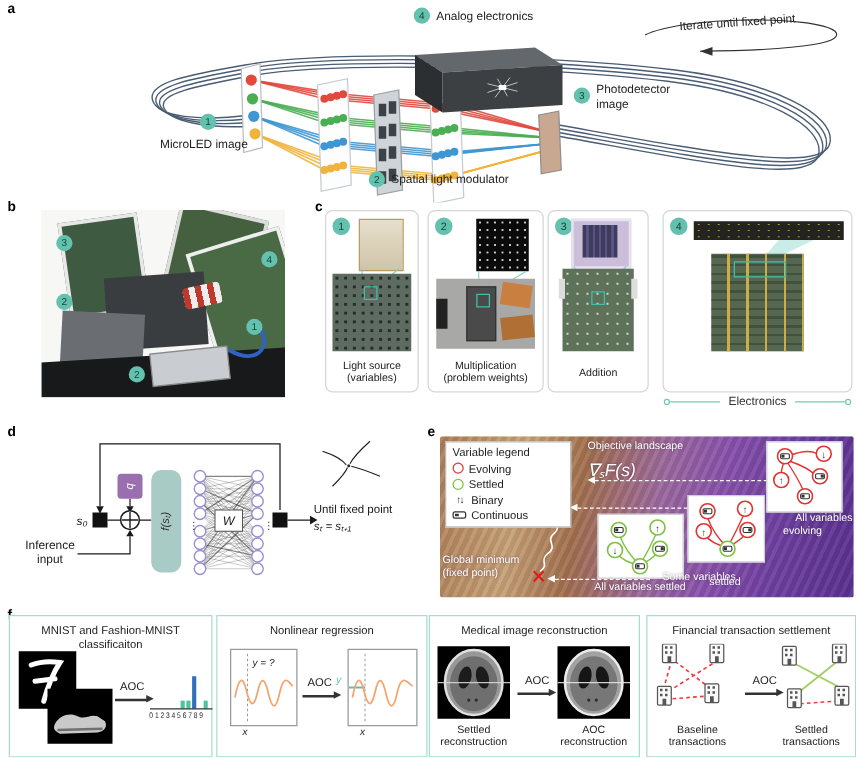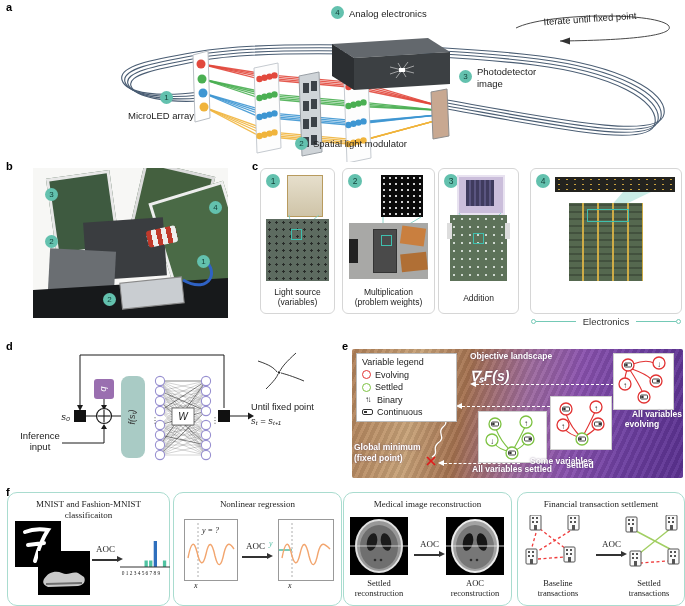--- a/index.html
+++ b/index.html
@@ -6,28 +6,28 @@
   #fig{position:relative;width:685px;height:606px;background:#fff;
        font-family:"Liberation Sans", sans-serif;color:#1a1a1a;overflow:hidden;}
   .abs{position:absolute;}
   .panel-letter{position:absolute;font-size:11px;font-weight:bold;color:#000;}
   .badge{position:absolute;width:13px;height:13px;border-radius:50%;background:#63c1ae;
          color:#14443c;font-size:8px;display:flex;align-items:center;justify-content:center;line-height:1;}
   .badge.c{width:14px;height:14px;font-size:8.5px;}
   .lbl{position:absolute;font-size:9.5px;color:#222;white-space:nowrap;}
   .caption{position:absolute;font-size:8.5px;line-height:1.18;text-align:center;color:#222;}
   .cbox{position:absolute;background:#fff;border:1px solid #d6d6d6;border-radius:6px;}
-  .fbox{position:absolute;background:#fff;border:1.5px solid #a9dccf;border-radius:10px;font-family:Liberation Serif, serif;}
+  .fbox{position:absolute;background:#fff;border:1.5px solid #a9dccf;border-radius:0;}
   .ftitle{position:absolute;top:6px;left:0;right:0;text-align:center;font-size:9px;line-height:1.2;color:#222;}
   .aoc{position:absolute;font-size:9px;color:#222;}
   .arr{position:absolute;height:1.6px;background:#333;}
   .arr::after{content:'';position:absolute;right:-5px;top:-2.9px;width:0;height:0;
       border-left:6px solid #333;border-top:3.7px solid transparent;border-bottom:3.7px solid transparent;}
   .whitetxt{position:absolute;color:#fff;font-size:8.5px;line-height:1.2;white-space:nowrap;
-      text-shadow:0 0 2px rgba(60,30,80,.6);font-weight:bold;}
+      text-shadow:0 0 2px rgba(60,30,80,.6);}
   .darr{position:absolute;height:0;border-top:1.3px dashed #fff;}
   .darr::before{content:'';position:absolute;left:-6px;top:-4px;width:0;height:0;
       border-right:6px solid #fff;border-top:3.5px solid transparent;border-bottom:3.5px solid transparent;}
   .wbox{position:absolute;background:#fff;border:1px solid #cfcfcf;}
   .legend{position:absolute;left:4px;top:4px;width:101px;background:#fff;border:1px solid #bbb;
       padding:3px 5px 4px 5px;box-sizing:border-box;}
   .legend .t{font-size:9px;color:#222;margin-bottom:2px;}
   .legrow{display:flex;align-items:center;gap:4px;margin-top:2.5px;font-size:9px;color:#222;}
   .circ{display:inline-block;width:9px;height:9px;border-radius:50%;box-sizing:border-box;}
   .slider{display:inline-block;width:11px;height:6px;border:1.2px solid #333;border-radius:2px;
@@ -188,21 +188,21 @@
     </g>
   </svg>
 
   <span class="badge" style="left:331px;top:6px">4</span>
   <span class="lbl" style="left:349px;top:8px">Analog electronics</span>
   <span class="lbl" style="left:515px;top:13px;width:150px;text-align:center;transform:rotate(-4deg)">Iterate until fixed point</span>
   <span class="badge" style="left:459px;top:70px">3</span>
   <span class="lbl" style="left:477px;top:66px">Photodetector</span>
   <span class="lbl" style="left:477px;top:78px">image</span>
   <span class="badge" style="left:160px;top:91px">1</span>
-  <span class="lbl" style="left:128px;top:110px">MicroLED array</span>
+  <span class="lbl" style="left:128px;top:110px">MicroLED image</span>
   <span class="badge" style="left:295px;top:137px">2</span>
   <span class="lbl" style="left:313px;top:138px">Spatial light modulator</span>
 
   <span class="panel-letter" style="left:6px;top:160px">b</span>
   <div class="photo" style="left:33px;top:168px;width:195px;height:150px">
     <div class="rot" style="left:18px;top:6px;width:58px;height:72px;background:#3e5a40;border:3px solid #e8e8e8;transform:rotate(-8deg)"></div>
     <div class="rot" style="left:104px;top:0px;width:66px;height:58px;background:#44603f;border:3px solid #ddd;transform:rotate(13deg)"></div>
     <div class="rot" style="left:128px;top:22px;width:72px;height:92px;background:#4a6a46;border:3px solid #eee;transform:rotate(-17deg)"></div>
     <div class="rot" style="left:52px;top:52px;width:80px;height:58px;background:#3a3d40;transform:rotate(-4deg)"></div>
     <div class="rot" style="left:16px;top:82px;width:66px;height:42px;background:#6a6e72;transform:rotate(3deg)"></div>

